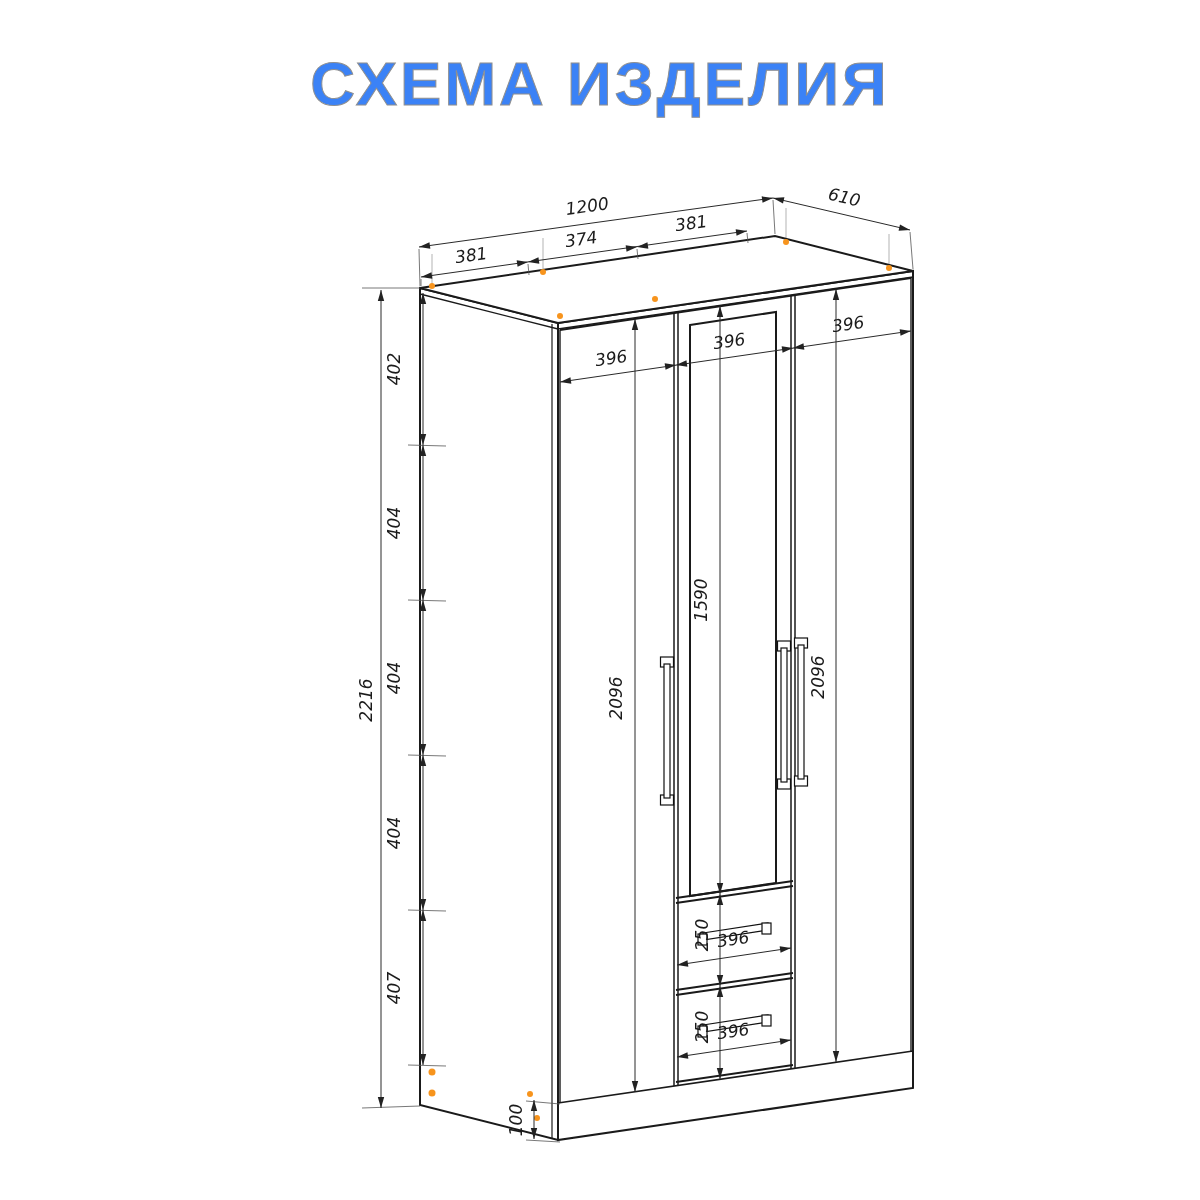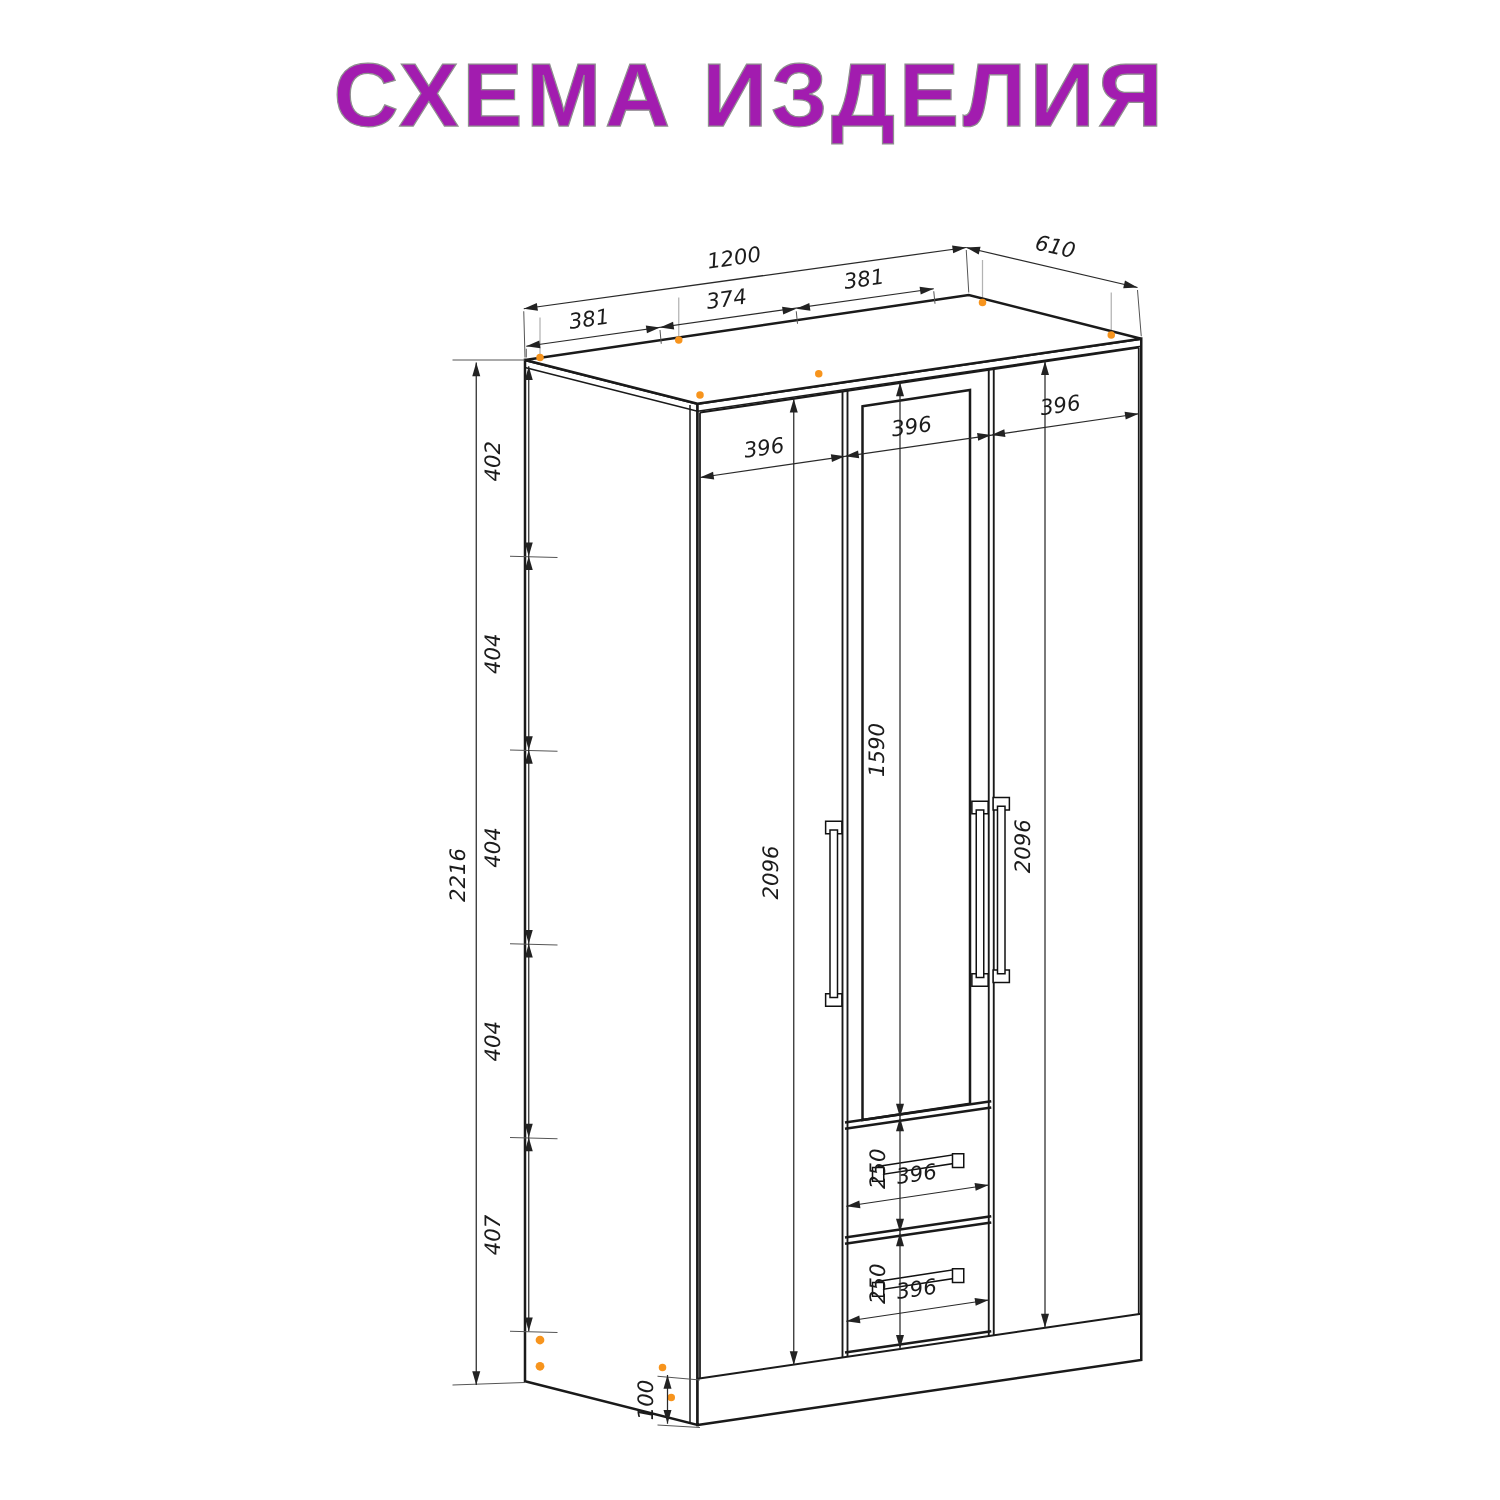--- a/index.html
+++ b/index.html
@@ -1,20 +1,20 @@
 <!DOCTYPE html>
 <html><head>
 <meta charset="utf-8">
 <style>
   html,body{margin:0;padding:0;background:#ffffff;}
   .page{position:relative;width:1200px;height:1200px;background:#fff;overflow:hidden;
         font-family:"DejaVu Sans",sans-serif;}
-  .page-title{position:absolute;top:36px;left:0;width:100%;text-align:center;
+  .page-title{position:absolute;top:48px;left:0;width:100%;text-align:center;
         font-family:"Liberation Sans","DejaVu Sans",sans-serif;
-        font-size:72px;font-weight:bold;letter-spacing:3px;color:#a21caf;
+        font-size:62px;font-weight:bold;letter-spacing:3px;color:#3b82f6;
         -webkit-text-stroke:1px #8f8f8f;}
   svg{position:absolute;left:0;top:0;}
   .dim-text{font-family:"DejaVu Sans",sans-serif;font-style:italic;font-size:17px;fill:#1b1b1b;}
   .outline{stroke:#1a1a1a;fill:#ffffff;}
   .ghost{stroke:#c9c9c9;fill:none;stroke-width:1;}
   .ghost2{stroke:#b3b3b3;fill:none;stroke-width:1;}
   .dimline{stroke:#2a2a2a;stroke-width:1;fill:none;}
   .extline{stroke:#555555;stroke-width:0.8;fill:none;}
   .dark{stroke:#1a1a1a;fill:none;}
 </style>

